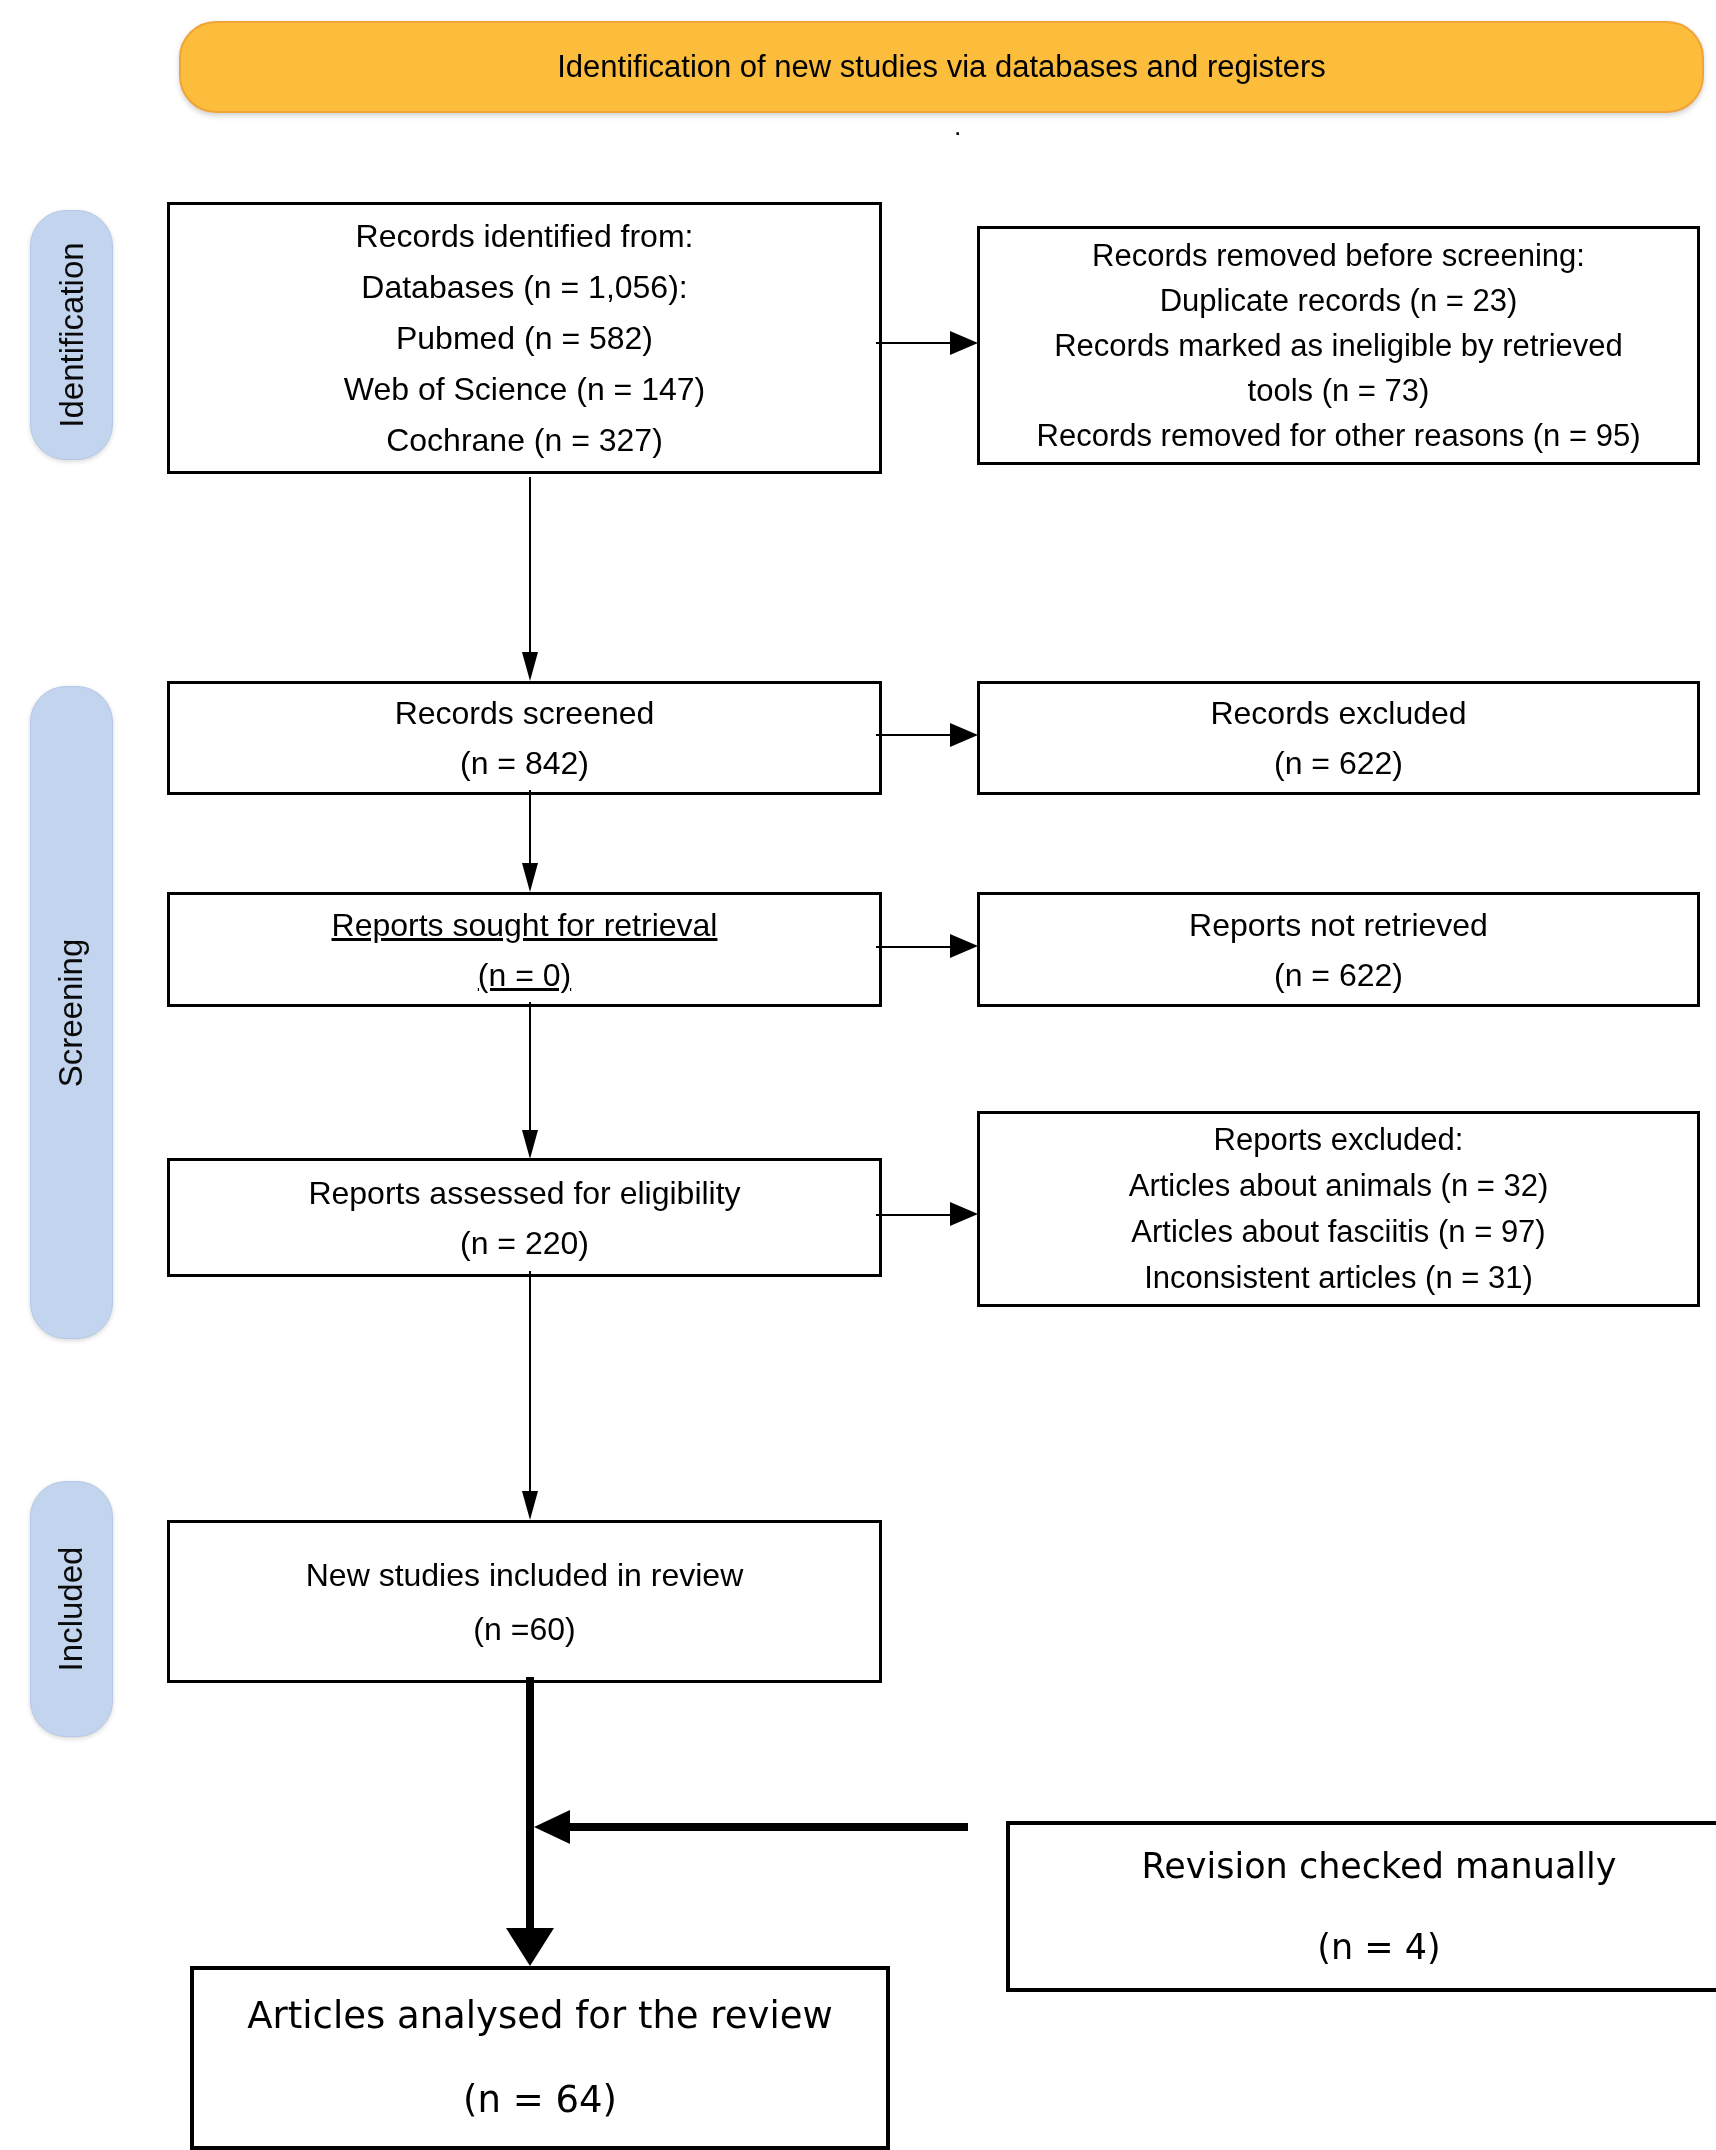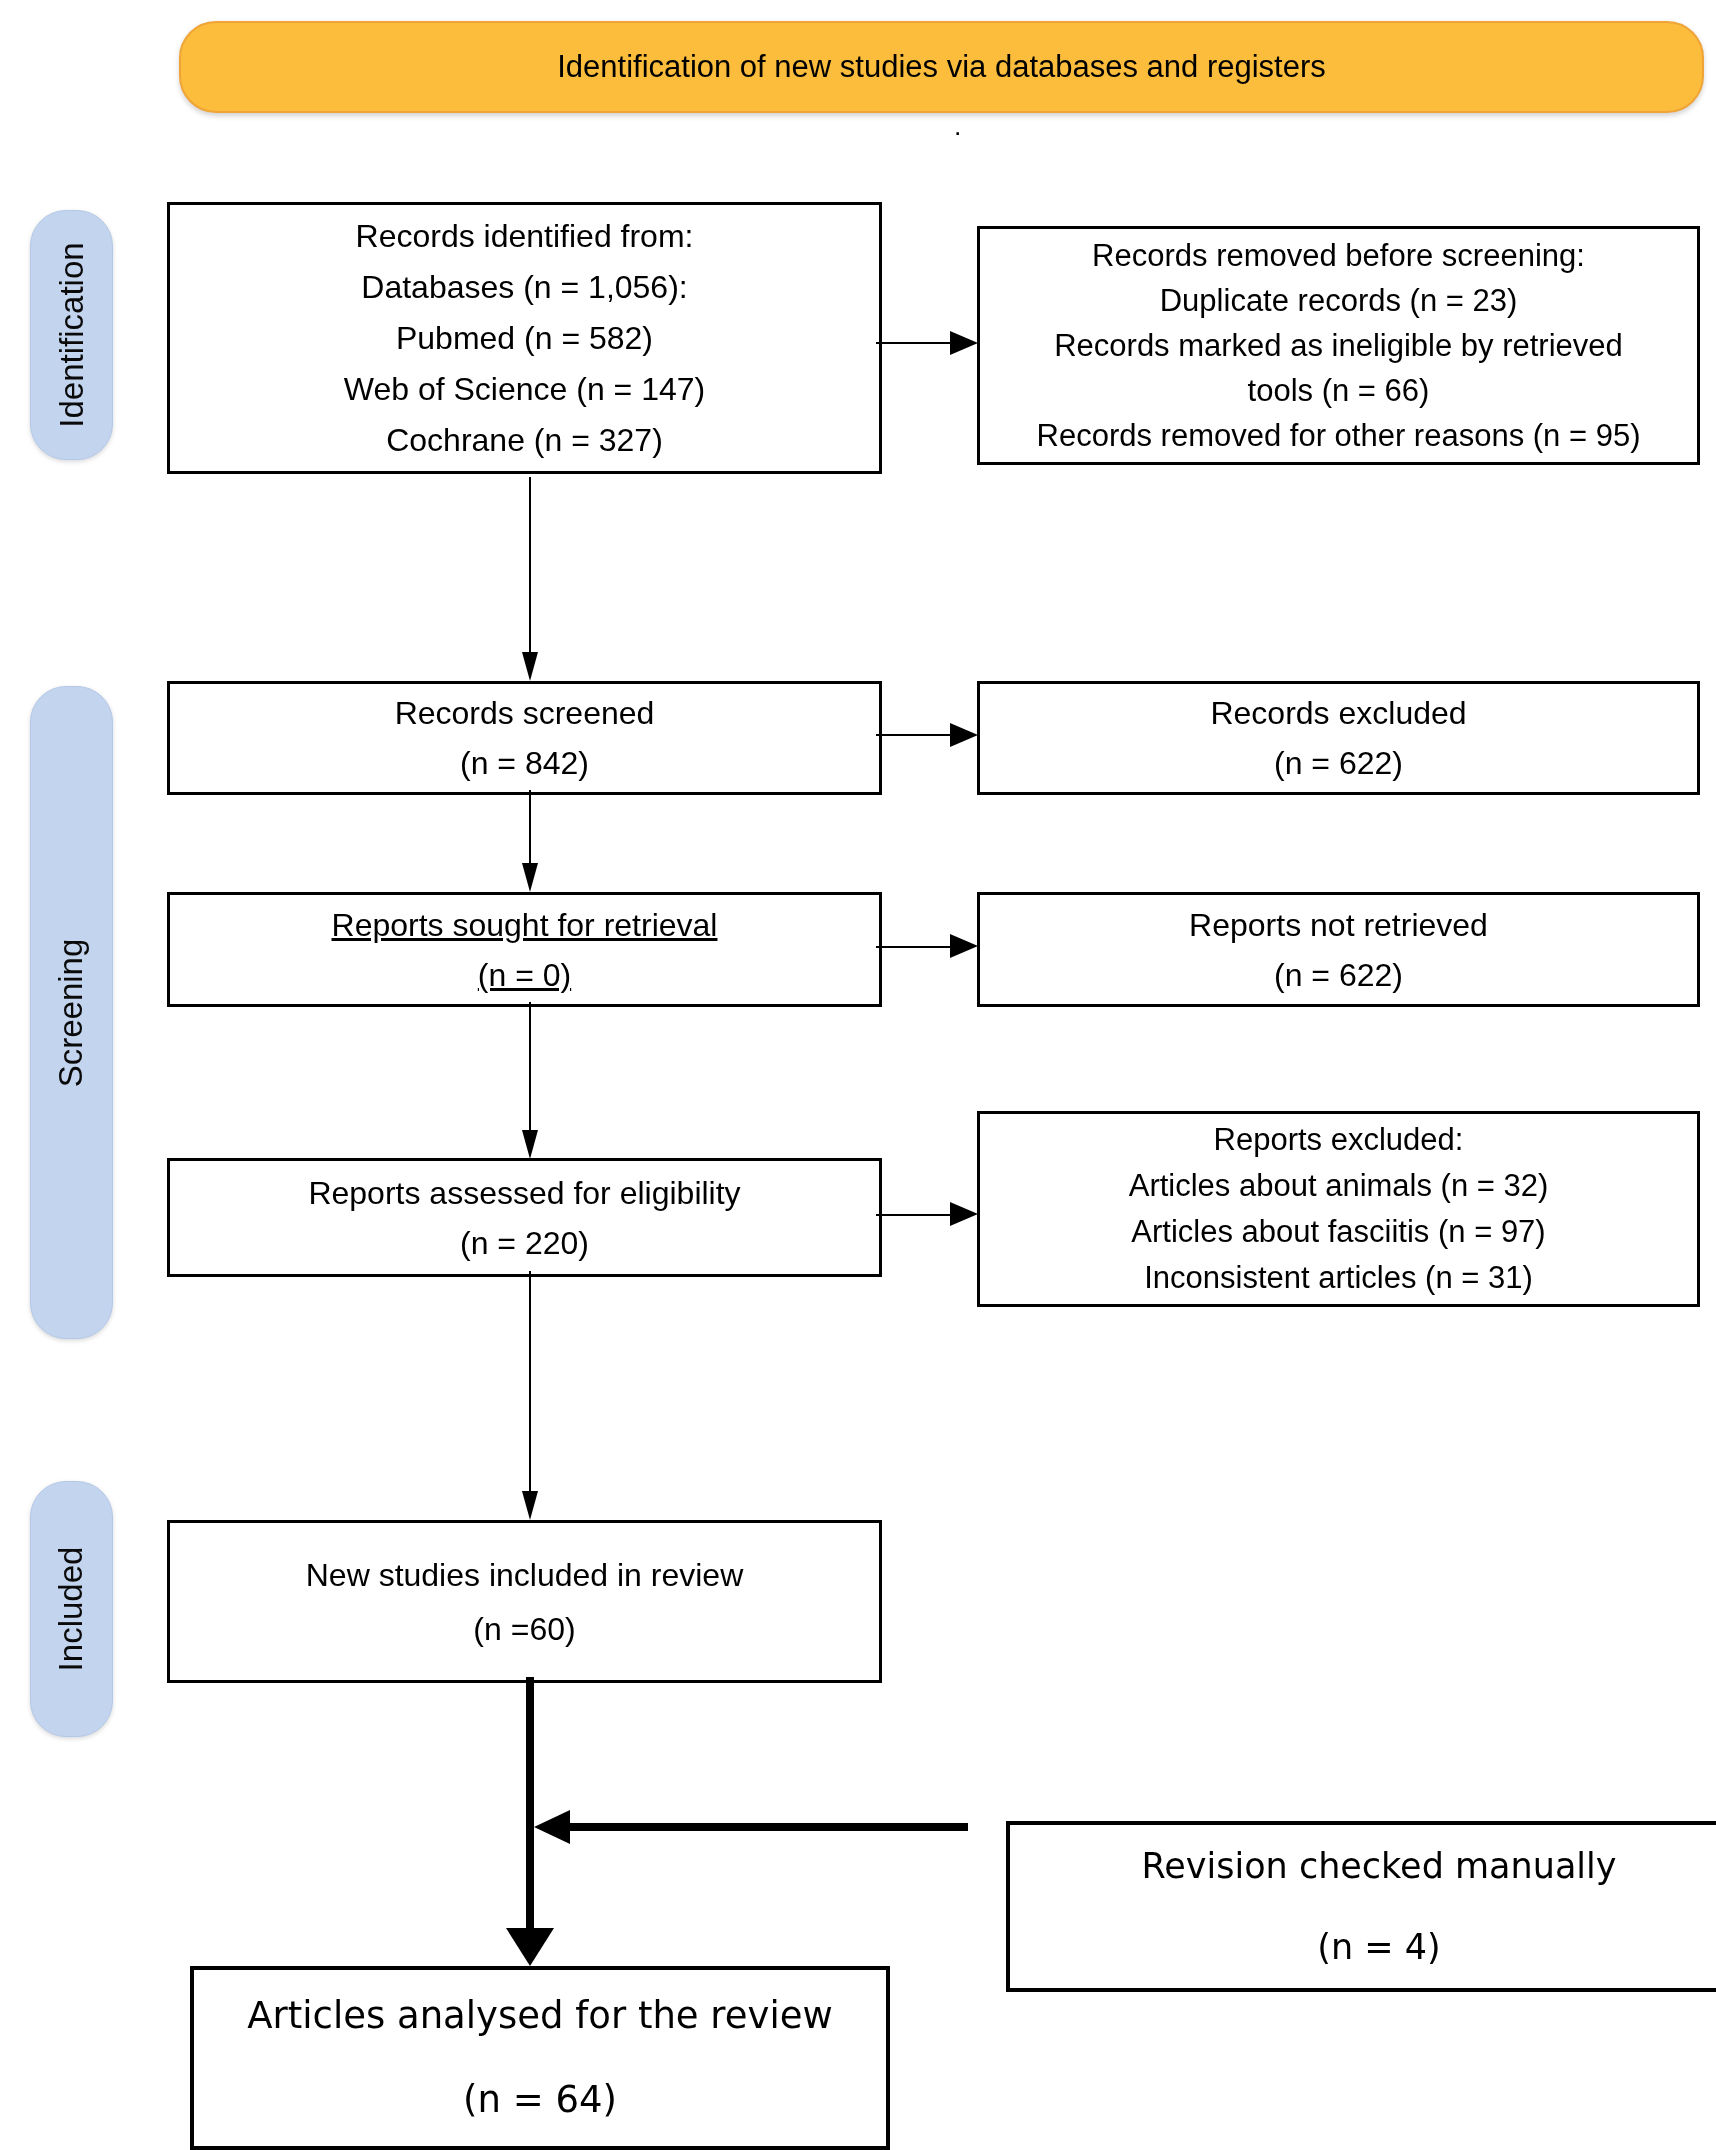--- a/index.html
+++ b/index.html
@@ -95,21 +95,21 @@
     <div class="bl">Records identified from:</div>
     <div class="bl">Databases (n = 1,056):</div>
     <div class="bl">Pubmed (n = 582)</div>
     <div class="bl">Web of Science (n = 147)</div>
     <div class="bl">Cochrane (n = 327)</div>
   </div>
   <div class="fbox col-right fs54" style="top:226px;height:233px;">
     <div class="bl">Records removed before screening:</div>
     <div class="bl">Duplicate records (n = 23)</div>
     <div class="bl">Records marked as ineligible by retrieved</div>
-    <div class="bl">tools (n = 66)</div>
+    <div class="bl">tools (n = 73)</div>
     <div class="bl">Records removed for other reasons (n = 95)</div>
   </div>
 
   <div class="fbox col-left fs56b" style="top:681px;height:108px;">
     <div class="bl">Records screened</div>
     <div class="bl">(n = 842)</div>
   </div>
   <div class="fbox col-right fs56b" style="top:681px;height:108px;">
     <div class="bl">Records excluded</div>
     <div class="bl">(n = 622)</div>

